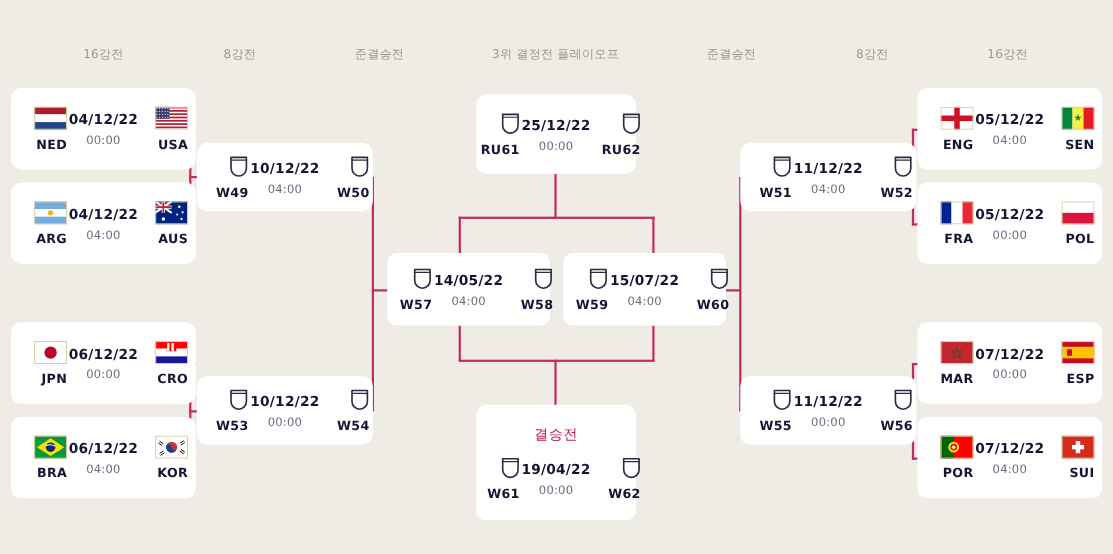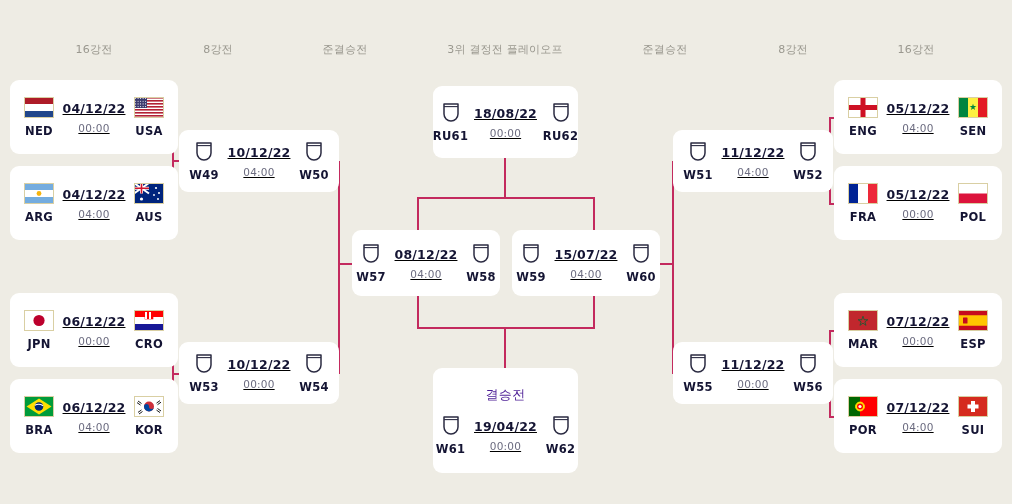--- a/index.html
+++ b/index.html
@@ -48,33 +48,33 @@
     border-radius: 9px;
     box-sizing: border-box;
     display: flex;
     flex-direction: column;
     align-items: center;
     justify-content: center;
     z-index: 3;
   }
   .card .card-title {
     font-size: 13px;
-    color: #4c1d95;
+    color: #be185d;
     margin-bottom: 11px;
     letter-spacing: .3px;
   }
   .match-row {
     display: flex;
     align-items: center;
     justify-content: center;
   }
   .side {
     display: flex;
     flex-direction: column;
-    align-items: center;
+    align-items: flex-end;
     width: 44px;
   }
   .badge {
     width: 30px;
     height: 21px;
     display: block;
   }
   .badge.shield {
     width: 18px;
     height: 21px;
@@ -84,21 +84,20 @@
     font-size: 11.5px;
     font-weight: bold;
     color: #141433;
     letter-spacing: .3px;
   }
   .center {
     display: flex;
     flex-direction: column;
     align-items: center;
     width: 66px;
-    text-decoration: underline;
   }
   .date {
     font-size: 12.5px;
     font-weight: bold;
     color: #141433;
     letter-spacing: .2px;
   }
   .time {
     margin-top: 6px;
     font-size: 10.5px;
@@ -513,21 +512,21 @@
         <div class="side">
           <span class="badge shield">
             <svg class="flag-img badge shield" width="18" height="21" viewBox="0 0 18 21" xmlns="http://www.w3.org/2000/svg">
               <path d="M2 2 h14 v10 a7 7 0 0 1 -7 7 a7 7 0 0 1 -7 -7 Z" fill="#ffffff" stroke="#2b2b42" stroke-width="1.5" stroke-linejoin="round"></path>
               <path d="M2 4.6 h14" stroke="#2b2b42" stroke-width="1.1"></path>
             </svg>
           </span>
           <div class="team-code">W57</div>
         </div>
         <div class="center">
-          <div class="date">08/12/22</div>
+          <div class="date">14/05/22</div>
           <div class="time">04:00</div>
         </div>
         <div class="side">
           <span class="badge shield">
             <svg class="flag-img badge shield" width="18" height="21" viewBox="0 0 18 21" xmlns="http://www.w3.org/2000/svg">
               <path d="M2 2 h14 v10 a7 7 0 0 1 -7 7 a7 7 0 0 1 -7 -7 Z" fill="#ffffff" stroke="#2b2b42" stroke-width="1.5" stroke-linejoin="round"></path>
               <path d="M2 4.6 h14" stroke="#2b2b42" stroke-width="1.1"></path>
             </svg>
           </span>
           <div class="team-code">W58</div>
@@ -565,21 +564,21 @@
         <div class="side">
           <span class="badge shield">
             <svg class="flag-img badge shield" width="18" height="21" viewBox="0 0 18 21" xmlns="http://www.w3.org/2000/svg">
               <path d="M2 2 h14 v10 a7 7 0 0 1 -7 7 a7 7 0 0 1 -7 -7 Z" fill="#ffffff" stroke="#2b2b42" stroke-width="1.5" stroke-linejoin="round"></path>
               <path d="M2 4.6 h14" stroke="#2b2b42" stroke-width="1.1"></path>
             </svg>
           </span>
           <div class="team-code">RU61</div>
         </div>
         <div class="center">
-          <div class="date">18/08/22</div>
+          <div class="date">25/12/22</div>
           <div class="time">00:00</div>
         </div>
         <div class="side">
           <span class="badge shield">
             <svg class="flag-img badge shield" width="18" height="21" viewBox="0 0 18 21" xmlns="http://www.w3.org/2000/svg">
               <path d="M2 2 h14 v10 a7 7 0 0 1 -7 7 a7 7 0 0 1 -7 -7 Z" fill="#ffffff" stroke="#2b2b42" stroke-width="1.5" stroke-linejoin="round"></path>
               <path d="M2 4.6 h14" stroke="#2b2b42" stroke-width="1.1"></path>
             </svg>
           </span>
           <div class="team-code">RU62</div>

